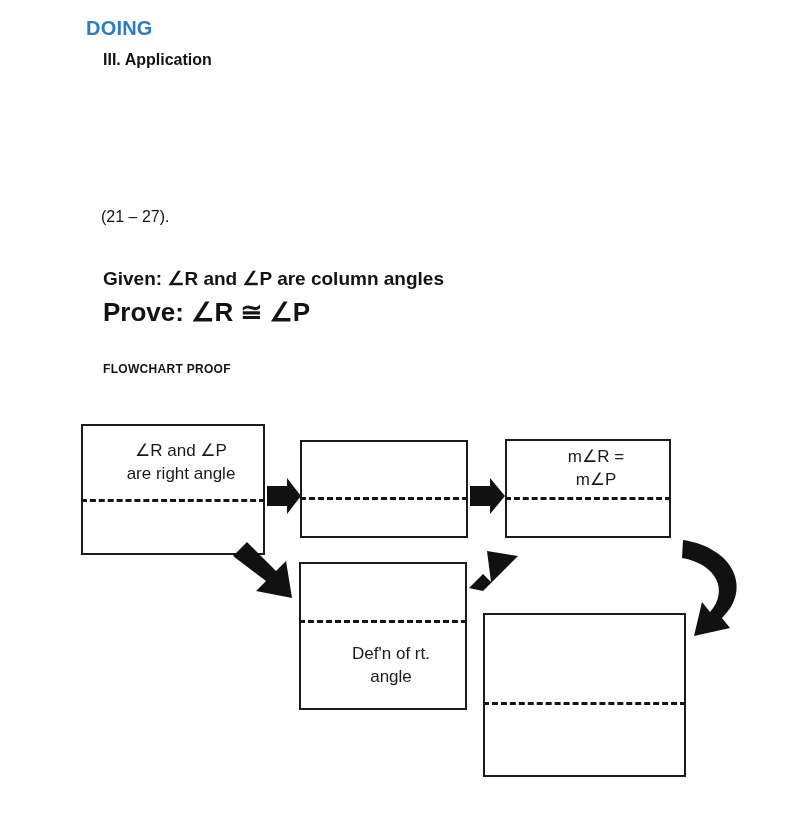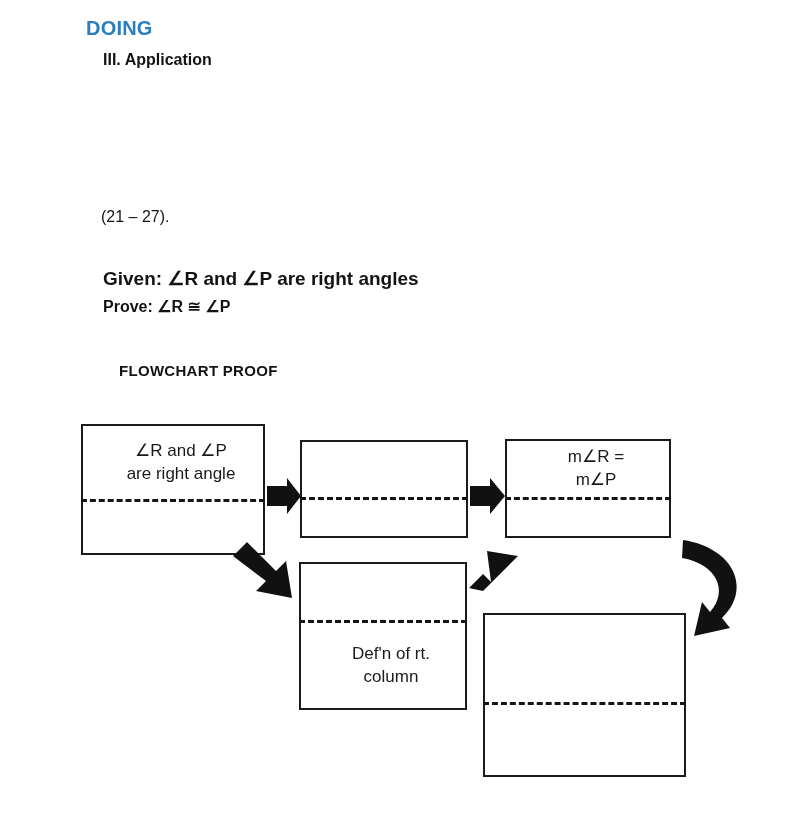--- a/index.html
+++ b/index.html
@@ -64,33 +64,32 @@
     left: 103px;
     top: 267px;
     font-size: 19px;
     font-weight: bold;
     color: #131313;
   }
   .prove-line {
     position: absolute;
     left: 103px;
     top: 297px;
-    font-size: 16px;
+    font-size: 26px;
     font-weight: bold;
     color: #131313;
   }
   .flowchart-label {
     position: absolute;
     left: 103px;
     top: 362px;
-    font-size: 15px;
+    font-size: 12px;
     font-weight: bold;
     letter-spacing: 0.3px;
     color: #131313;
-    margin-left: 16px;
   }
 
   
   .fbox {
     position: absolute;
     border: 2.5px solid #1b1b1b;
     background: #ffffff;
     box-sizing: border-box;
   }
   .fbox .divider {
@@ -152,21 +151,21 @@
   }
 </style>
 </head>
 <body>
 
 <div id="page">
 
   <div class="doing-heading">DOING</div>
   <div class="section-title">III. Application</div>
   <div class="item-range">(21 – 27).</div>
-  <div class="given-line">Given: ∠R and ∠P are right angles</div>
+  <div class="given-line">Given: ∠R and ∠P are column angles</div>
   <div class="prove-line">Prove: ∠R ≅ ∠P</div>
   <div class="flowchart-label">FLOWCHART PROOF</div>
 
   <div class="fbox" id="box1">
     <div class="cell cell-top">∠R and ∠P are right angle</div>
     <div class="divider"></div>
     <div class="cell cell-bottom"></div>
   </div>
 
   <div class="fbox" id="box2">
@@ -176,21 +175,21 @@
 
   <div class="fbox" id="box3">
     <div class="cell cell-top">m∠R = m∠P</div>
     <div class="divider"></div>
     <div class="cell cell-bottom"></div>
   </div>
 
   <div class="fbox" id="box4">
     <div class="cell cell-top"></div>
     <div class="divider"></div>
-    <div class="cell cell-bottom">Def'n of rt. column</div>
+    <div class="cell cell-bottom">Def'n of rt. angle</div>
   </div>
 
   <div class="fbox" id="box5">
     <div class="cell cell-top"></div>
     <div class="divider"></div>
     <div class="cell cell-bottom"></div>
   </div>
 
   <svg id="arrow-layer" viewBox="0 0 800 817" width="800" height="817">
 

